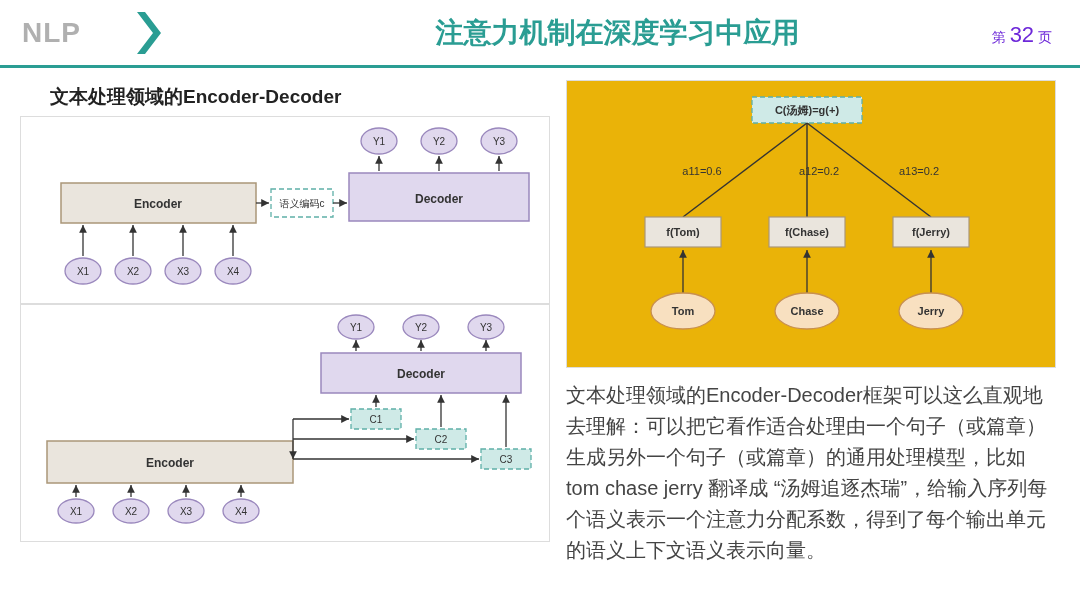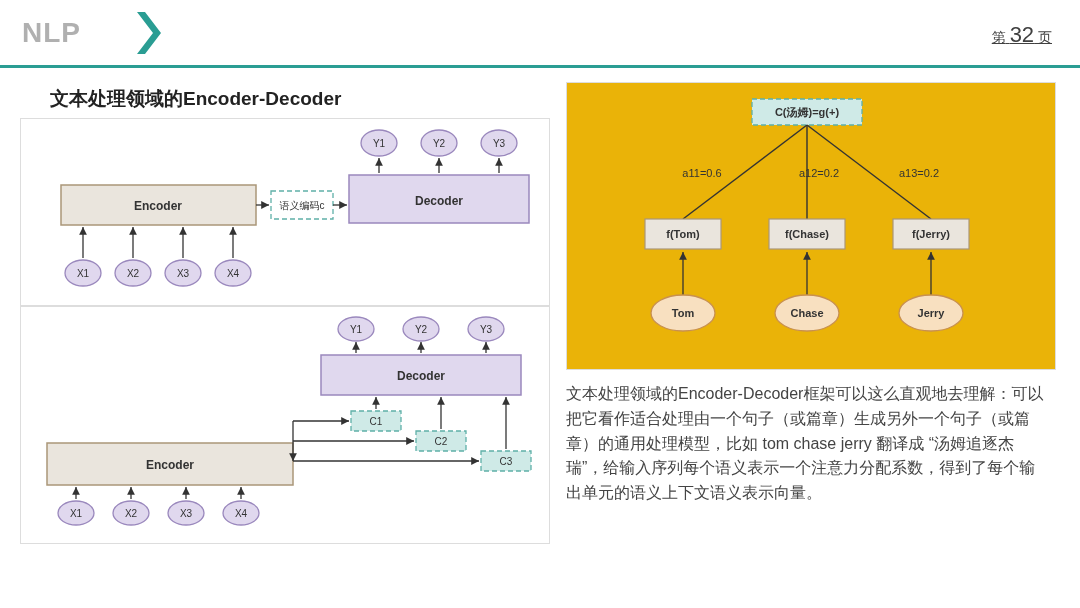--- a/index.html
+++ b/index.html
@@ -9,54 +9,55 @@
     background: #fff; color: #444; position: relative; overflow: hidden;
   }
   .header {
     height: 68px; display: flex; align-items: center; position: relative;
     border-bottom: 3px solid #2a9d93;
     gap: 20px;
   }
   .logo { font-size: 28px; font-weight: 800; color: #b0b0b0; margin-left: 22px; letter-spacing: 1px; }
   .chevron { margin-left: 30px; display: flex; align-items: center; }
   .title { flex: 1; text-align: center; font-size: 28px; font-weight: 700; color: #2a9d93; margin-right: 40px; }
-  .pagenum { position: absolute; right: 28px; top: 22px; color: #404040; font-size: 14px; text-decoration: underline; }
+  .pagenum { position: absolute; right: 28px; top: 22px; color: #6d28d9; font-size: 14px; }
   .pagenum b { font-size: 22px; font-weight: 400; }
-  .content { display: flex; padding: 4px 20px 0 20px; gap: 16px; margin-top: 10px; }
+  .content { display: flex; padding: 12px 20px 0 20px; gap: 16px; }
   .left { width: 530px; }
   .right { width: 490px; }
   .section-h { font-size: 19px; font-weight: 700; color: #222; margin: 4px 0 6px 30px; }
   .diag-box { border: 1px solid #ddd; background: #fff; padding: 6px 0; }
 
   
   svg text { font-family: Arial, "Microsoft YaHei", sans-serif; }
   .enc-rect { fill: #eae5dd; stroke: #aa9678; stroke-width: 1.5; }
   .dec-rect { fill: #e0d8ee; stroke: #9a88bd; stroke-width: 1.5; }
   .node-ell { fill: #e0d8ee; stroke: #9a88bd; stroke-width: 1.3; }
   .sem-rect { fill: none; stroke: #5fb0a8; stroke-width: 1.3; stroke-dasharray: 5 3; }
   .c-rect { fill: #cfeae7; stroke: #5fb0a8; stroke-width: 1.3; stroke-dasharray: 5 3; }
   .arrow { stroke: #333; stroke-width: 1.3; fill: none; marker-end: url(#ah); }
   .label-t { font-size: 12px; font-weight: 700; fill: #333; text-anchor: middle; }
   .label-sm { font-size: 10px; fill: #333; text-anchor: middle; }
   .att-box { fill: #eae5dd; stroke: #aa9678; stroke-width: 1.2; }
   .att-ell { fill: #f8e0c0; stroke: #c89050; stroke-width: 1.3; }
   .att-line { stroke: #333; stroke-width: 1.4; fill: none; }
   .att-lbl { font-size: 11px; fill: #333; text-anchor: middle; }
-  .body-text { font-size: 16px; line-height: 1.55; color: #444; margin-top: 12px; padding-right: 6px; }
+  .body-text { font-size: 20px; line-height: 1.55; color: #444; margin-top: 12px; padding-right: 6px; }
 </style>
 </head>
 <body>
 
 <div class="header">
   <div class="logo">NLP</div>
   <div class="chevron">
     <svg width="44" height="50" viewBox="0 0 44 50">
       <polygon points="6,4 22,25 6,46 14,46 30,25 14,4" fill="#2a9d93"></polygon>
     </svg>
   </div>
+  <div class="title">注意力机制在深度学习中应用</div>
   <div class="pagenum">
     <span>第</span>
     <b>32</b>
     <span>页</span>
   </div>
 </div>
 
 <div class="content">
 
   <div class="left">

